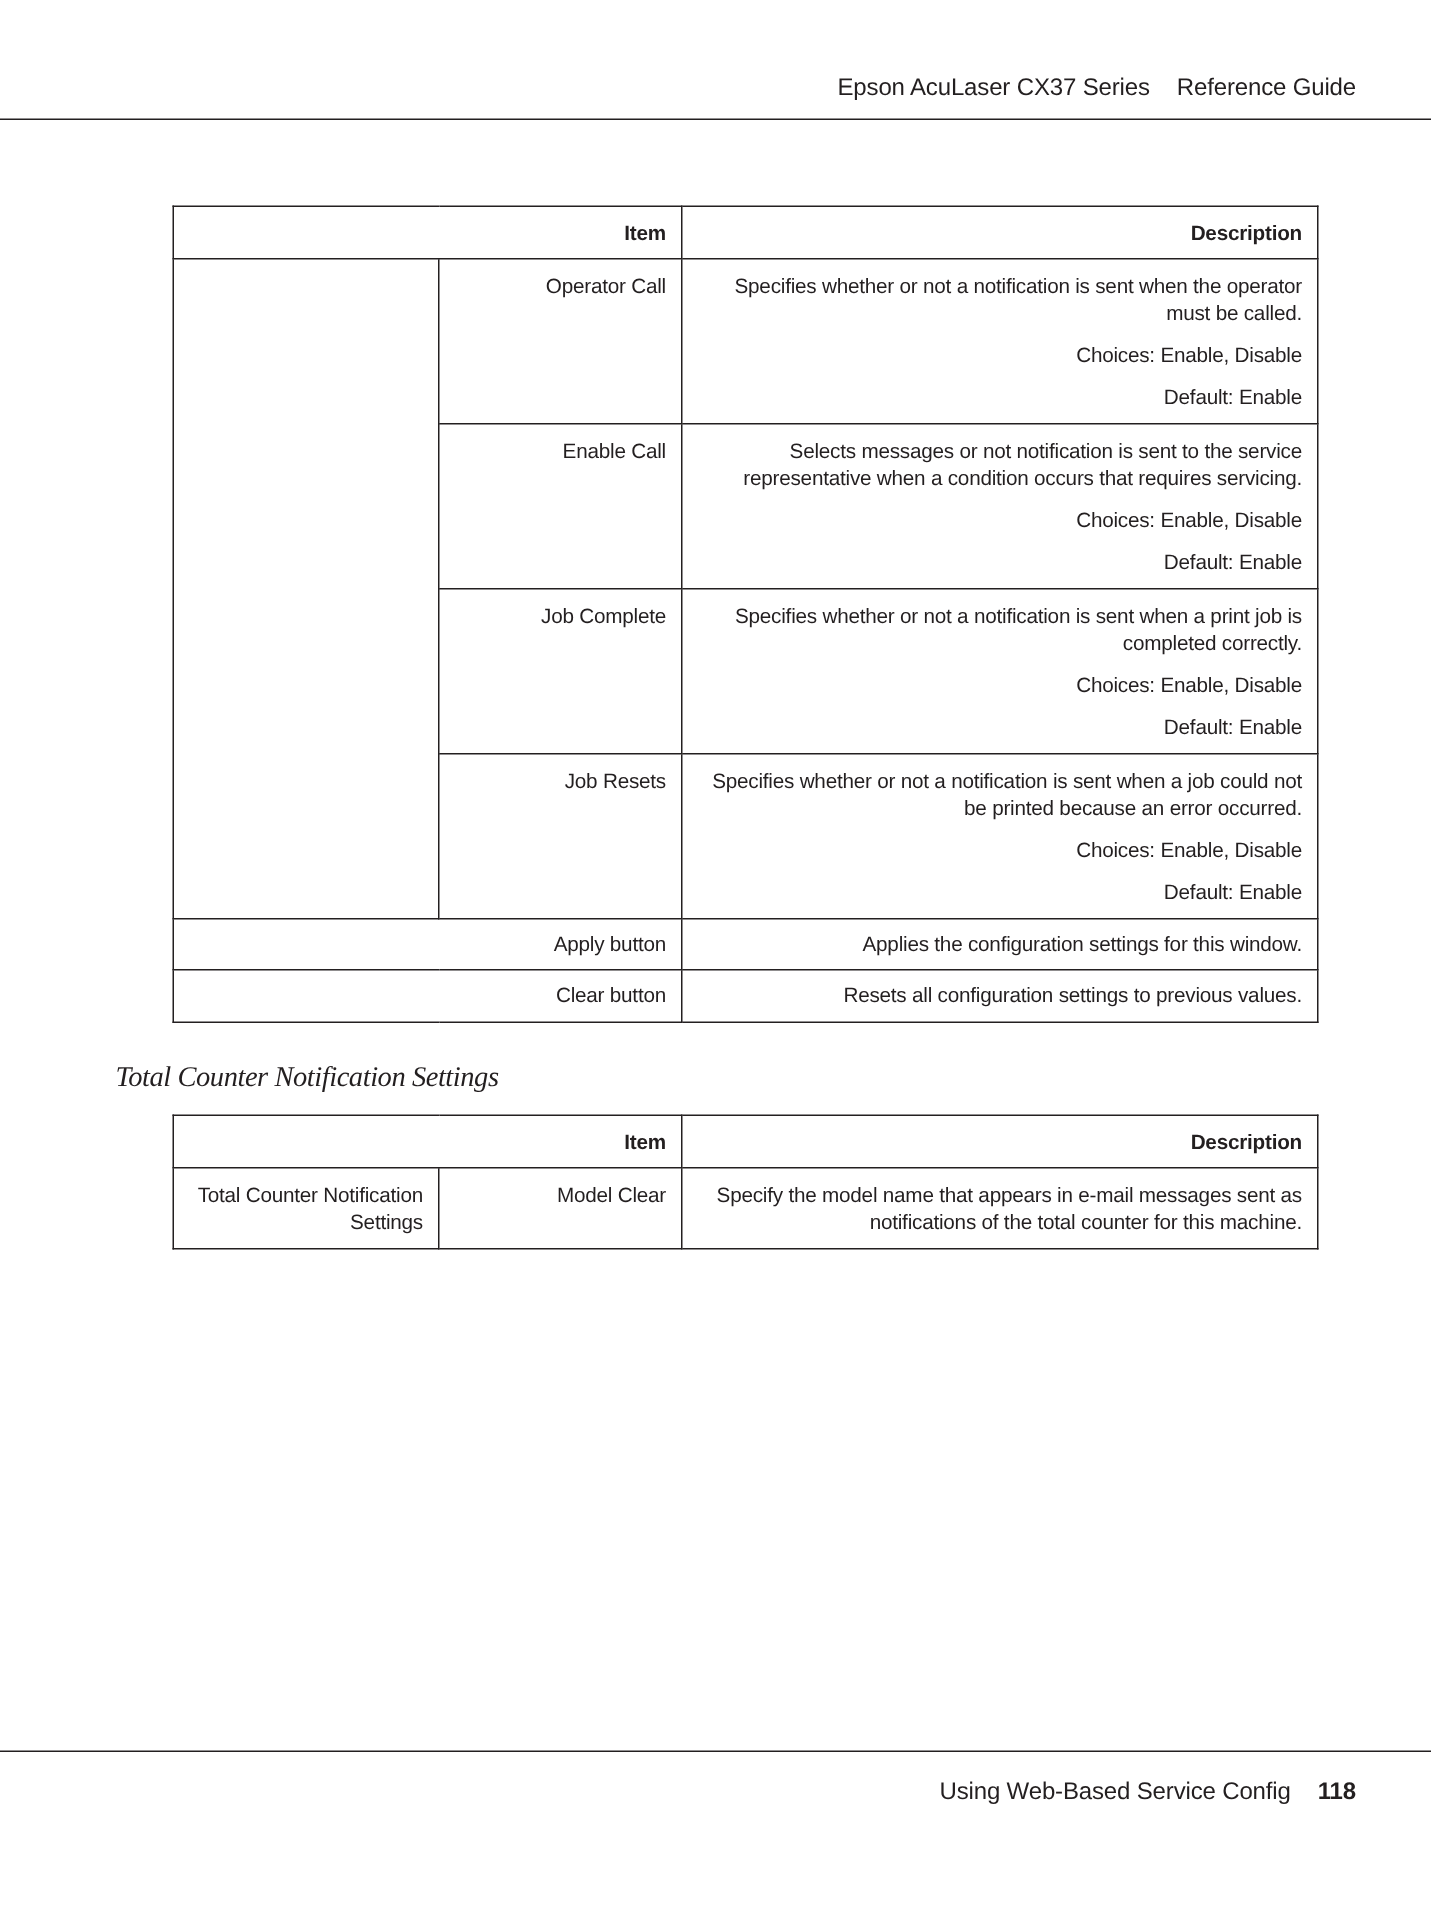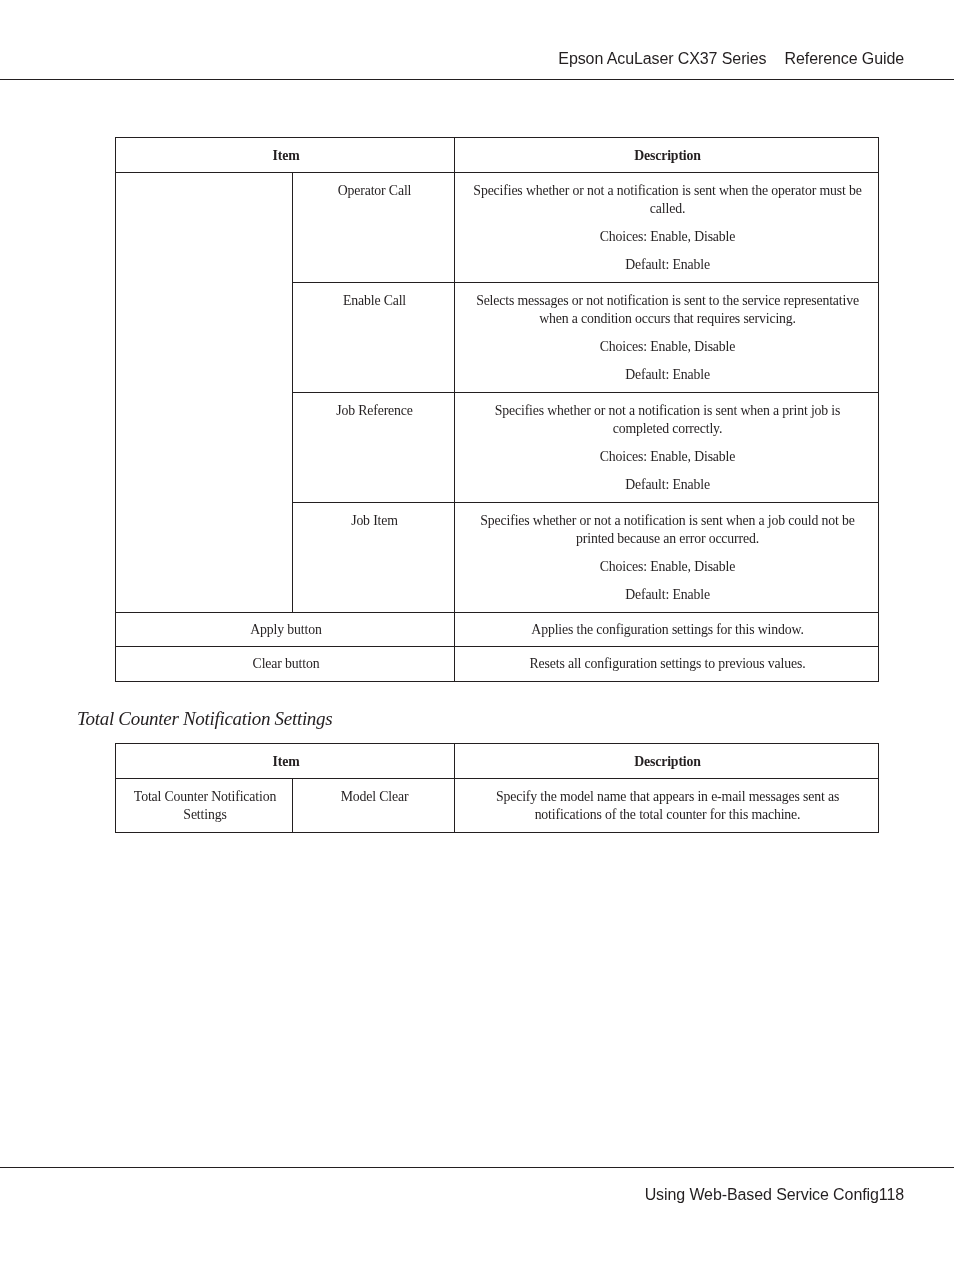--- a/index.html
+++ b/index.html
@@ -12,30 +12,30 @@
   .footer-rule { position: absolute; left: 0; top: 1167px; width: 954px; height: 0; border-top: 1.5px solid #231f20; }
   .running-head {
     position: absolute; right: 50px; top: 50px;
     font-size: 16px; letter-spacing: -0.1px; white-space: nowrap;
   }
   .running-head span + span { margin-left: 18px; margin-top: 36px; }
   .running-foot {
     position: absolute; right: 50px; top: 1186px;
     font-size: 16px; white-space: nowrap; letter-spacing: -0.1px;
   }
-  .running-foot .page-num { font-weight: normal; }
+  .running-foot .page-num { font-weight: bold; margin-left: 18px; }
 
   table.ref {
     position: absolute; left: 115px; border-collapse: collapse;
     table-layout: fixed; width: 763px;
     font-size: 13.8px; line-height: 18.5px; letter-spacing: -0.15px;
   }
   table.ref td, table.ref th {
     border: 1px solid #231f20; vertical-align: top;
-    padding: 8px 10px 7px 12px; text-align: center; font-family: Liberation Serif, serif;
+    padding: 8px 10px 7px 12px; text-align: right;
   }
   table.ref th { font-weight: bold; height: 18px; padding-top: 9px; padding-bottom: 6px; }
   col.c1 { width: 177px; }
   col.c2 { width: 162px; }
   col.c3 { width: 424px; }
   td.desc p { margin: 0 0 9.5px 0; }
   td.desc p:last-child { margin-bottom: 0; }
   #table1 { top: 137px; }
   #table1 tr.sub td { height: 92px; padding-top: 9px; margin-left: 11px; }
   #table1 tr.simple td { height: 18px; padding-top: 8px; padding-bottom: 7px; }
@@ -78,29 +78,29 @@
   </tr>
   <tr class="sub">
     <td>Enable Call</td>
     <td class="desc">
       <p>Selects messages or not notification is sent to the service representative when a condition occurs that requires servicing.</p>
       <p>Choices: Enable, Disable</p>
       <p>Default: Enable</p>
     </td>
   </tr>
   <tr class="sub">
-    <td>Job Reference</td>
+    <td>Job Complete</td>
     <td class="desc">
       <p>Specifies whether or not a notification is sent when a print job is completed correctly.</p>
       <p>Choices: Enable, Disable</p>
       <p>Default: Enable</p>
     </td>
   </tr>
   <tr class="sub">
-    <td>Job Item</td>
+    <td>Job Resets</td>
     <td class="desc">
       <p>Specifies whether or not a notification is sent when a job could not be printed because an error occurred.</p>
       <p>Choices: Enable, Disable</p>
       <p>Default: Enable</p>
     </td>
   </tr>
   <tr class="simple">
     <td colspan="2">Apply button</td>
     <td class="desc">Applies the configuration settings for this window.</td>
   </tr>

